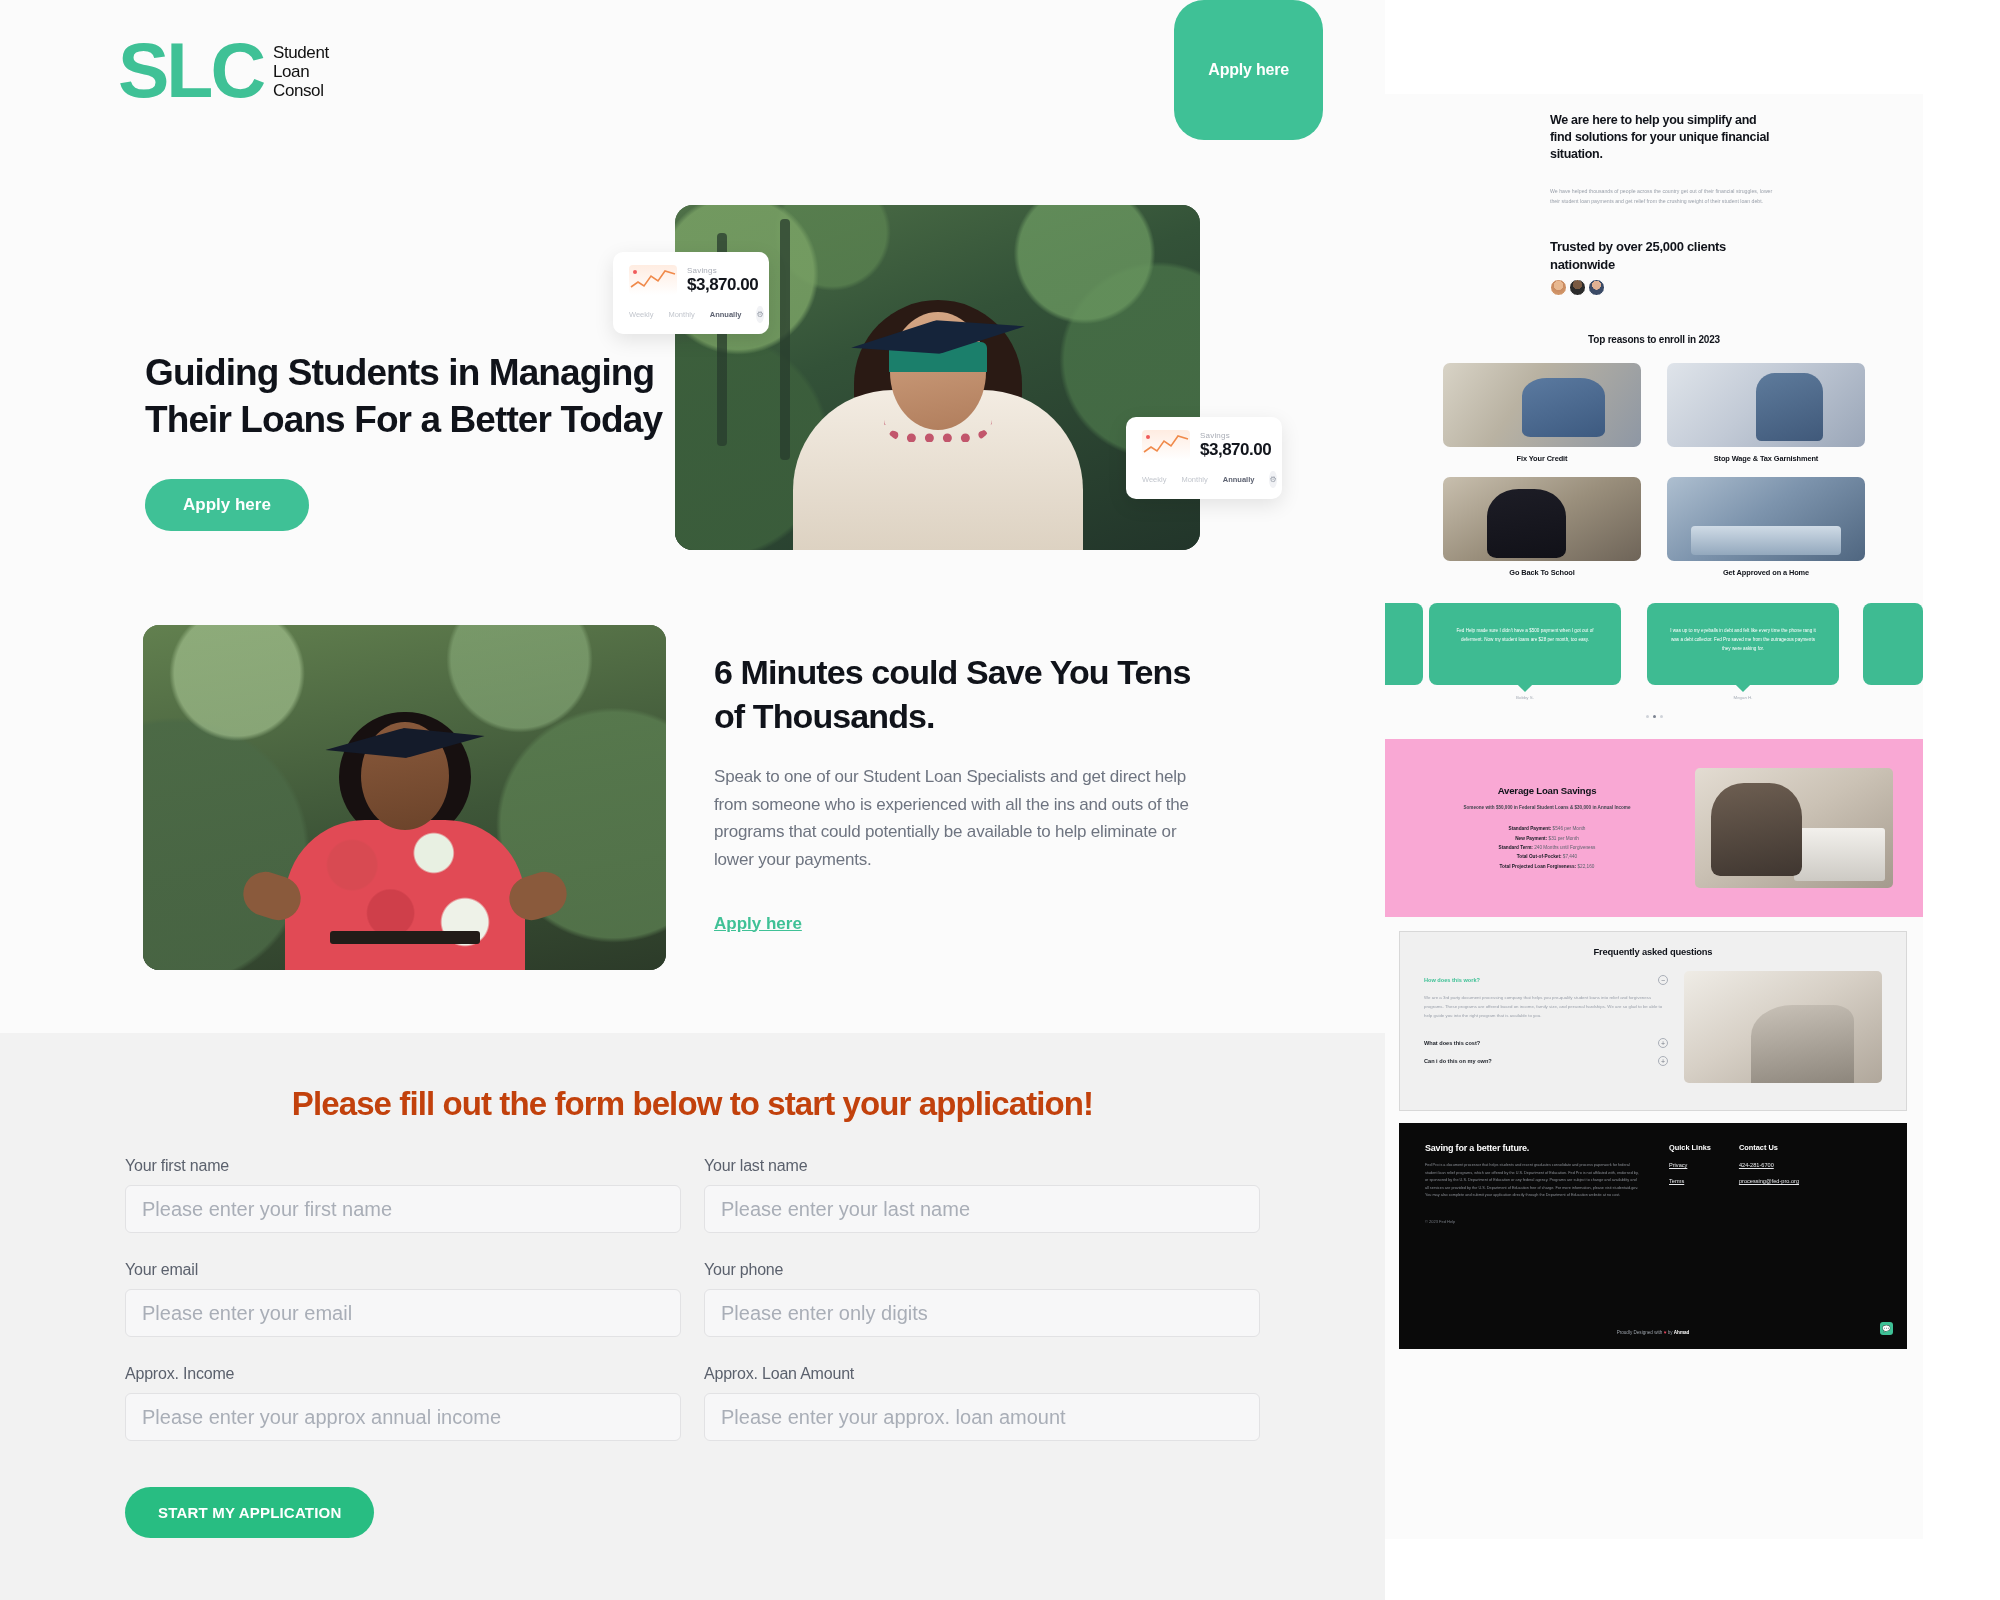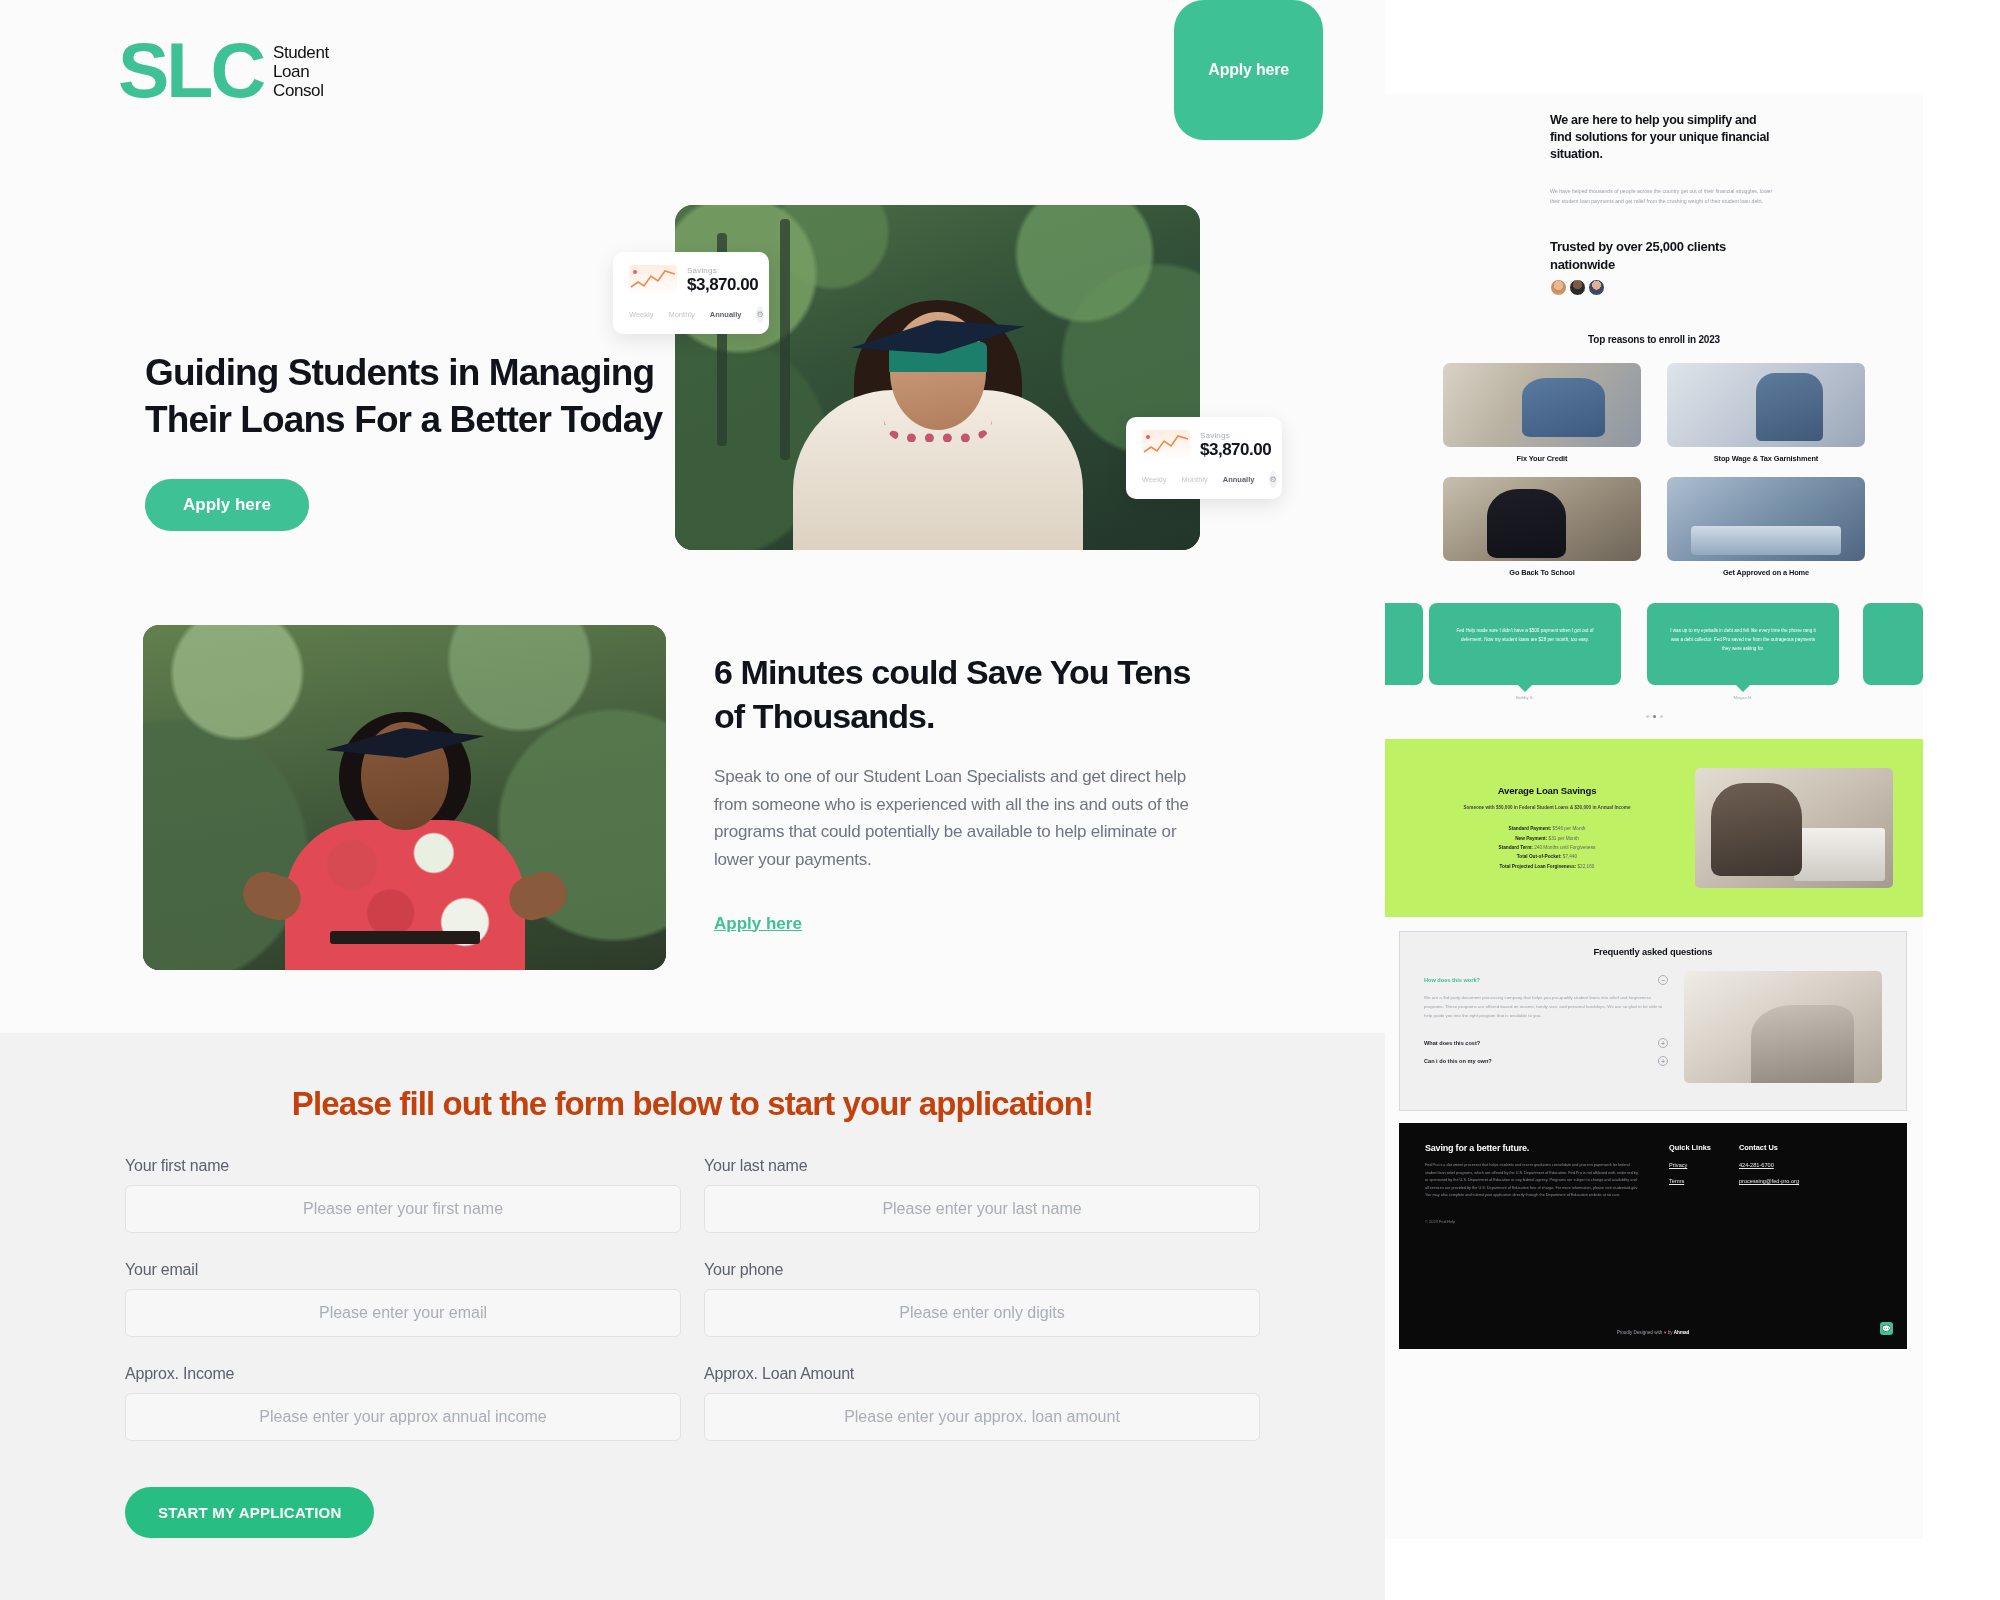--- a/index.html
+++ b/index.html
@@ -256,23 +256,22 @@
   .form-grid {
     display: grid; grid-template-columns: 1fr 1fr;
     column-gap: 23px; row-gap: 28px;
   }
   .field-label {
     font-size: 16px; color: #5b616d; margin-bottom: 10px; letter-spacing: -0.2px;
   }
   .field-input {
     width: 100%; height: 48px; border-radius: 6px;
     border: 1px solid #e2e2e4; background: #f7f7f8;
-    padding: 0 16px; font-size: 16px; color: #2d3139;
+    padding: 0 16px; font-size: 20px; color: #2d3139;
     font-family: "Liberation Sans", sans-serif;
-    text-align: center;
   }
   .field-input::placeholder { color: #a9aeb7; }
   .submit-btn {
     margin-top: 46px; background: #28bd82; color: #fff;
     border: none; border-radius: 28px; padding: 17px 33px;
     font-size: 15px; font-weight: bold; letter-spacing: .2px; cursor: pointer;
   }
 
   
   .right-pane {
@@ -368,21 +367,21 @@
   .tname.n1 { left: 44px; width: 192px; }
   .tname.n2 { left: 262px; width: 192px; }
   .dots {
     position: absolute; top: 112px; left: 0; width: 100%;
     display: flex; justify-content: center; gap: 4px;
   }
   .dot { width: 3px; height: 3px; border-radius: 50%; background: #cfd3d9; }
   .dot.on { background: #7b8290; }
 
   .pv-savings {
-    margin-top: 18px; background: #bef264; height: 178px;
+    margin-top: 18px; background: #f9a8d4; height: 178px;
     display: flex; align-items: center; gap: 16px; padding: 0 30px;
   }
   .pvs-left { flex: 1; }
   .pvs-title {
     text-align: center; font-size: 9.6px; font-weight: bold; color: #10131a;
     letter-spacing: -0.2px;
   }
   .pvs-sub {
     text-align: center; margin-top: 8px; font-size: 4.6px; font-weight: bold;
     color: #40454e; line-height: 1.7;

